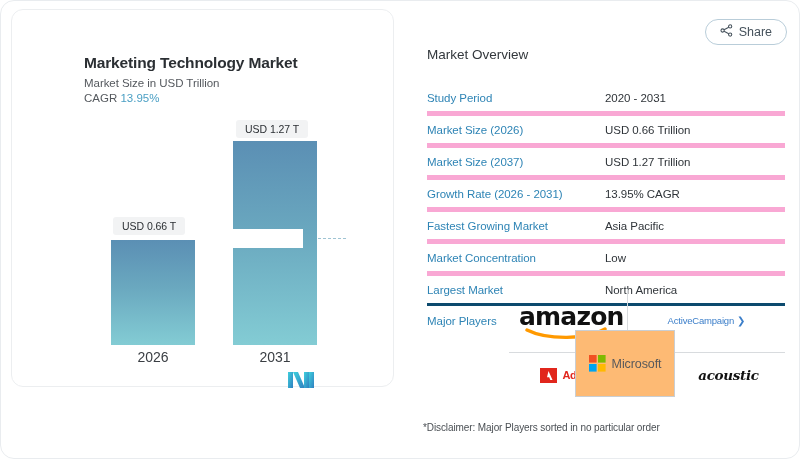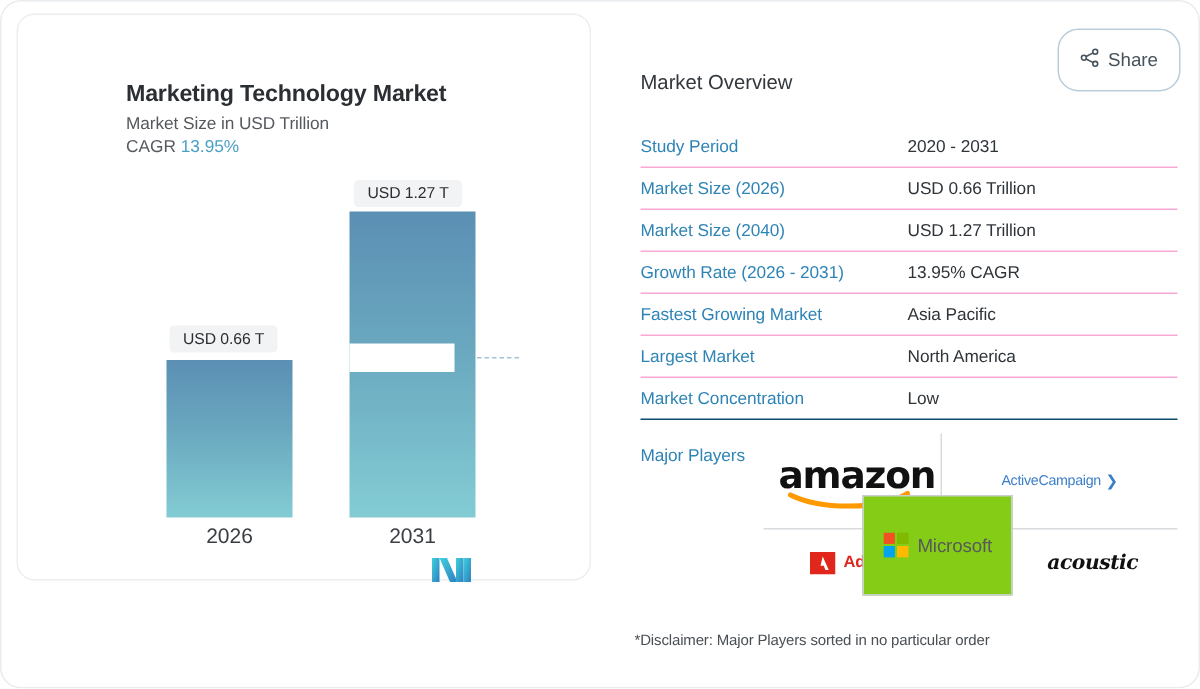--- a/index.html
+++ b/index.html
@@ -90,68 +90,68 @@
   .source{
     position:absolute; left:78px; top:364px;
     font-size:10.5px; color:#6c7176; letter-spacing:-0.05px;
   }
   .mi-logo{ position:absolute; left:276px; top:362px; }
 
   
   .share-btn{
     position:absolute; right:12px; top:18px;
     display:flex; align-items:center; gap:6px;
-    height:42px; padding:0 14px;
+    height:26px; padding:0 14px;
     border:1px solid #b9cdd9;
     border-radius:14px;
     background:#fff;
     font-size:12.5px; color:#46525c;
     cursor:pointer;
     box-sizing:border-box;
   }
 
   .ov-title{
     position:absolute; left:426px; top:46px;
     font-size:13.5px; color:#33383d; font-weight:400;text-align:center;
   }
 
   .ov-table{
     position:absolute; left:426px; top:83px;
     width:358px;
   }
   .ov-row{
     display:flex; align-items:center;
     height:27px;
-    border-top:1px solid #f9a8d4;
+    border-top:5px solid #f9a8d4;
     font-size:11.5px;
   }
   .ov-row:first-child{ border-top:none; }
   .ov-key{ width:178px; color:#2e84b5; letter-spacing:-0.05px; }
   .ov-val{ color:#2f3439; letter-spacing:-0.05px; }
-  .ov-row.players{ border-top:1px solid #0c4a6e; height:30px;align-items:flex-end; }
+  .ov-row.players{ border-top:3px solid #0c4a6e; height:30px; }
   .ov-row.players .ov-key{ color:#2e84b5; }
 
   
   .logo-grid{
     position:absolute; left:508px; top:288px;
     width:276px; height:108px;
   }
   .gl-v{ position:absolute; left:118px; top:0; width:1px; height:108px; background:#d8dbde; }
   .gl-h{ position:absolute; left:0; top:63px; width:276px; height:1px; background:#d8dbde; }
 
   .cell{ position:absolute; display:flex; align-items:center; justify-content:center; }
   #cell-amazon{ left:0;   top:0;   width:118px; height:63px; }
   #cell-ac    { left:119px; top:0; width:157px; height:63px; }
   #cell-adobe { left:0;   top:64px; width:118px; height:44px; }
   #cell-acoustic{ left:163px; top:64px; width:113px; height:44px; }
 
   .ms-box{
     position:absolute; left:66px; top:41px;
     width:100px; height:67px;
-    background:#84cc16; border:1px solid #c9ced3;
+    background:#fdba74; border:1px solid #c9ced3;
     display:flex; align-items:center; justify-content:center; gap:6px;
     box-sizing:border-box;
   }
   .ms-word{ font-size:12.5px; color:#58595b; letter-spacing:-0.1px; }
 
   .amazon-wrap{ position:relative; width:98px; height:34px; }
   .amazon-word{
     font-family:"DejaVu Sans", sans-serif;
     font-size:25px; font-weight:700; color:#111;
     letter-spacing:-0.8px; line-height:25px;
@@ -236,38 +236,38 @@
   <div class="ov-table">
     <div class="ov-row">
       <div class="ov-key">Study Period</div>
       <div class="ov-val">2020 - 2031</div>
     </div>
     <div class="ov-row">
       <div class="ov-key">Market Size (2026)</div>
       <div class="ov-val">USD 0.66 Trillion</div>
     </div>
     <div class="ov-row">
-      <div class="ov-key">Market Size (2040)</div>
+      <div class="ov-key">Market Size (2037)</div>
       <div class="ov-val">USD 1.27 Trillion</div>
     </div>
     <div class="ov-row">
       <div class="ov-key">Growth Rate (2026 - 2031)</div>
       <div class="ov-val">13.95% CAGR</div>
     </div>
     <div class="ov-row">
       <div class="ov-key">Fastest Growing Market</div>
       <div class="ov-val">Asia Pacific</div>
     </div>
     <div class="ov-row">
+      <div class="ov-key">Market Concentration</div>
+      <div class="ov-val">Low</div>
+    </div>
+    <div class="ov-row">
       <div class="ov-key">Largest Market</div>
       <div class="ov-val">North America</div>
-    </div>
-    <div class="ov-row">
-      <div class="ov-key">Market Concentration</div>
-      <div class="ov-val">Low</div>
     </div>
     <div class="ov-row players">
       <div class="ov-key">Major Players</div>
     </div>
   </div>
 
   <div class="logo-grid">
     <div class="gl-v"></div>
     <div class="gl-h"></div>
 

